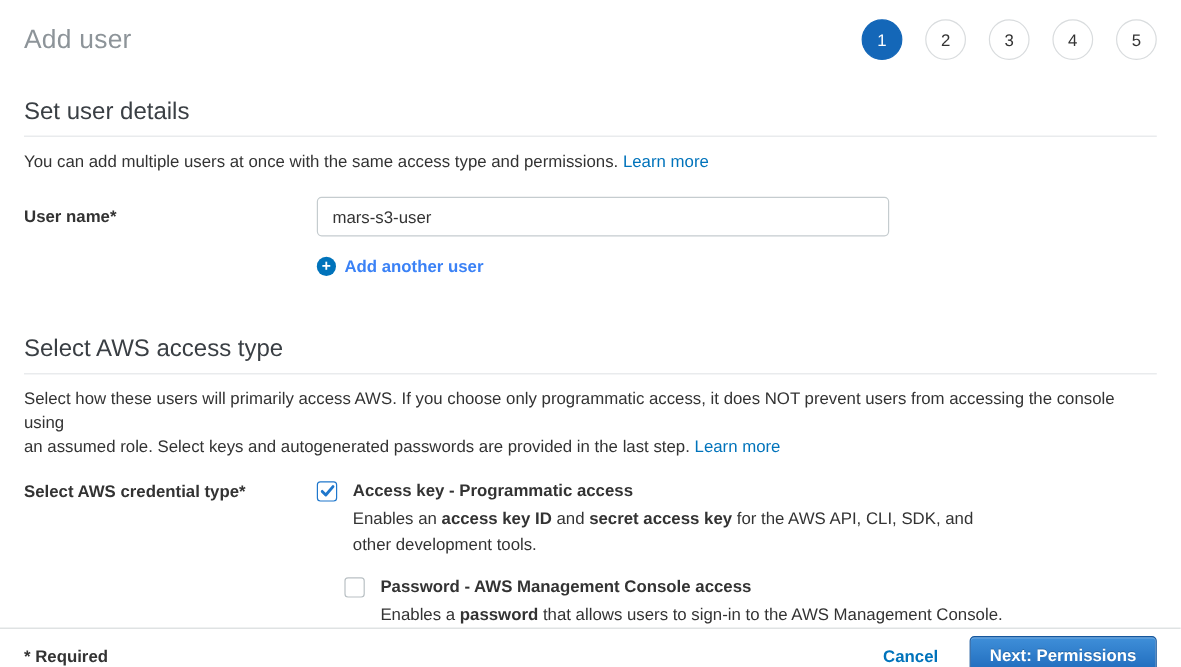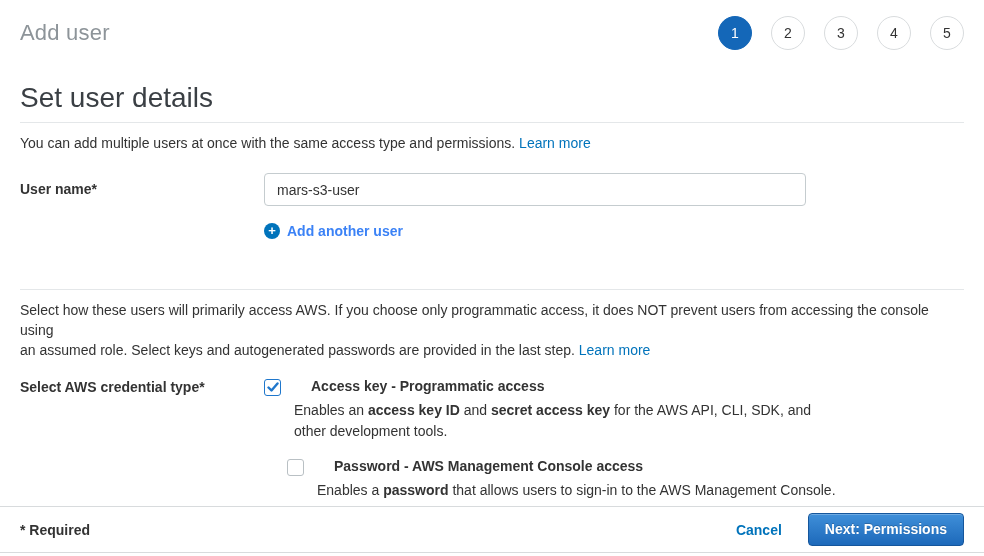--- a/index.html
+++ b/index.html
@@ -40,21 +40,21 @@
     cursor: default;
   }
   .step-circle.active {
     background: #1467b8;
     border-color: #1467b8;
     color: #fff;
   }
 
   
   .section-heading {
-    font-size: 28px;
+    font-size: 20px;
     font-weight: 400;
     color: #3a3f44;
   }
   .rule {
     border: none;
     border-top: 1px solid #e4e7e9;
     margin: 8px 0 0 0;
   }
   .section-desc { margin-top: 10px; line-height: 20px; }
   .link { color: #0073bb; text-decoration: none; cursor: pointer; }
@@ -71,21 +71,21 @@
   .form-label {
     width: 230px;
     flex: 0 0 230px;
     font-weight: bold;
     padding-top: 8px;
     color: #333;
   }
   .form-label.top { padding-top: 1px; }
   .form-field { margin-left: 14px; }
   .username-input {
-    width: 542px;
+    width: 477px;
     height: 33px;
     border: 1px solid #c5cccf;
     border-radius: 4px;
     padding: 0 12px;
     font-family: "Liberation Sans", sans-serif;
     font-size: 14px;
     color: #333;
     outline: none;
   }
   .add-row { margin-top: 16px; }
@@ -122,21 +122,21 @@
     border: 1px solid #b9c0c4;
     border-radius: 3px;
     background: #fff;
     margin-top: 1px;
     cursor: pointer;
     display: flex; align-items: center; justify-content: center;
   }
   .checkbox.checked { border-color: #1f77cc; }
   .checkbox svg { display: block; }
   .option-body { margin-left: 13px; }
-  .option-title { font-weight: bold; color: #333; margin-left: 17px; }
+  .option-title { font-weight: bold; color: #333; }
   .option-desc { margin-top: 6px; line-height: 21px; color: #333; }
   .b { font-weight: bold; }
 
   
   .footer-wrap { flex: 0 0 auto; }
   .footer {
     border-top: 1px solid #d8dbdd;
     border-bottom: 1px solid #d8dbdd;
     margin-bottom: 3px;
     height: 47px;
@@ -195,20 +195,21 @@
       <div class="form-field">
         <a class="add-user-link">
           <span class="plus-circle"></span>
           <span>Add another user</span>
         </a>
       </div>
     </div>
   </div>
 
   <div class="sec-access">
+    <h2 class="section-heading">Select AWS access type</h2>
     <hr class="rule">
     <p class="section-desc"><span>Select how these users will primarily access AWS. If you choose only programmatic access, it does NOT prevent users from accessing the console using</span><br><span>an assumed role. Select keys and autogenerated passwords are provided in the last step.</span> <a class="link">Learn more</a></p>
 
     <div class="form-row cred-row">
       <div class="form-label top">Select AWS credential type*</div>
       <div class="option">
         <span class="checkbox checked">
           <svg width="12" height="11" viewBox="0 0 12 11">
             <path d="M1.5 5.5 L4.5 8.5 L10.5 1.5" fill="none" stroke="#1f77cc" stroke-width="2.4" stroke-linecap="round" stroke-linejoin="round"></path>
           </svg>

